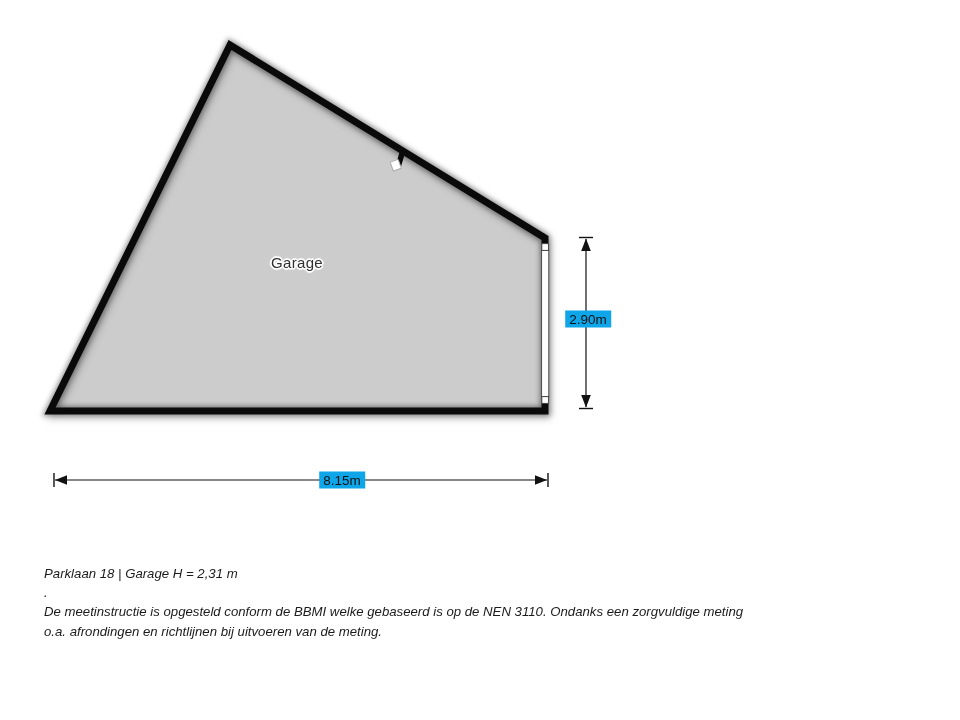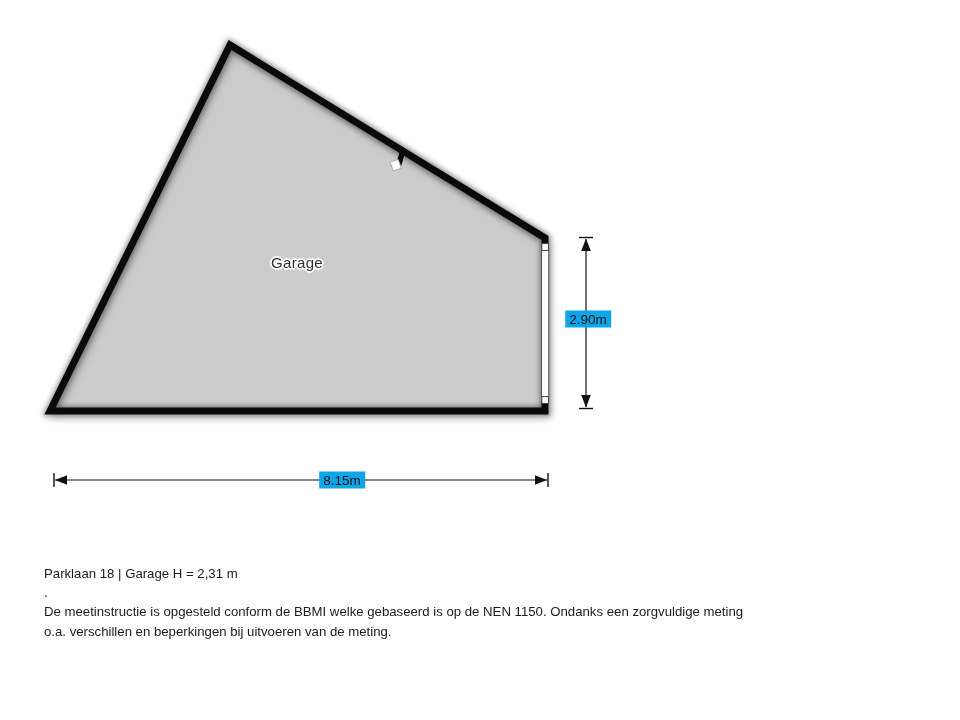--- a/index.html
+++ b/index.html
@@ -60,20 +60,21 @@
   .footer-block {
     position: absolute;
     left: 44px;
     top: 564px;
     font-size: 13.2px;
     line-height: 19.2px;
     color: #1b1b1b;
   }
   .footer-line {
     white-space: nowrap;
+    font-style: italic;
   }
 </style>
 </head>
 <body>
 
 <svg id="plan-svg" viewBox="0 0 960 720" xmlns="http://www.w3.org/2000/svg">
 
   <polygon points="230,45 545,238 545,411 50,411" fill="#cccccc"></polygon>
 
   <polygon class="room-outline-soft" points="230,45 545,238 545,411 50,411" fill="none" stroke-opacity="0.35" stroke-width="10" stroke="#000000"></polygon>
@@ -106,15 +107,15 @@
 
 <div class="abs-label room-label">Garage</div>
 
 <div class="abs-label dim-label dim-height-label">2.90m</div>
 
 <div class="abs-label dim-label dim-width-label">8.15m</div>
 
 <div class="footer-block">
   <div class="footer-line">Parklaan 18 | Garage H = 2,31 m</div>
   <div class="footer-line">.</div>
-  <div class="footer-line">De meetinstructie is opgesteld conform de BBMI welke gebaseerd is op de NEN 1150. Ondanks een zorgvuldige meting</div>
-  <div class="footer-line">o.a. verschillen en beperkingen bij uitvoeren van de meting.</div>
+  <div class="footer-line">De meetinstructie is opgesteld conform de BBMI welke gebaseerd is op de NEN 3110. Ondanks een zorgvuldige meting</div>
+  <div class="footer-line">o.a. afrondingen en richtlijnen bij uitvoeren van de meting.</div>
 </div>
 
 </body></html>

